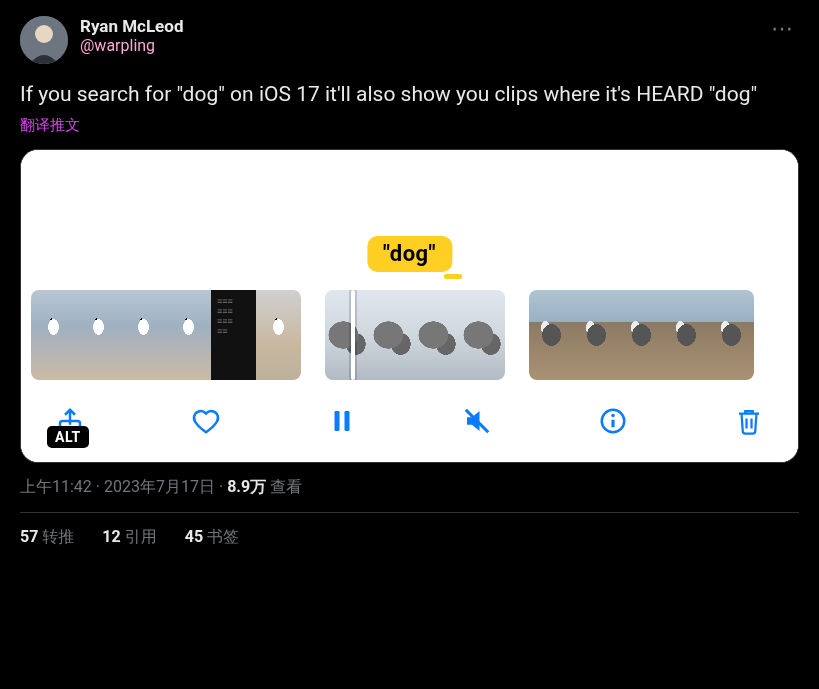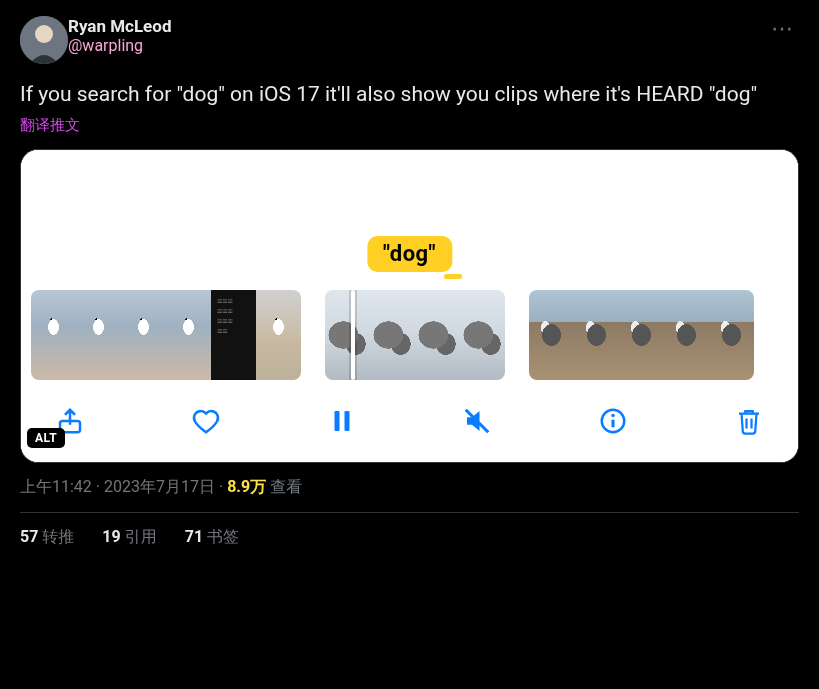--- a/index.html
+++ b/index.html
@@ -12,21 +12,21 @@
     height: 689px;
     overflow: hidden;
   }
   .tweet {
     padding: 16px 20px 10px 20px;
     box-sizing: border-box;
   }
   .header-row {
     display: flex;
     align-items: flex-start;
-    gap: 0;
+    gap: 12px;
   }
   .avatar {
     width: 48px;
     height: 48px;
     border-radius: 50%;
     background: linear-gradient(135deg,#777 0%,#333 100%);
     flex: 0 0 48px;
     overflow: hidden;
     position: relative;
   }
@@ -187,37 +187,37 @@
     display:flex;
     align-items:center;
     justify-content:center;
     color:#0a7cff;
     cursor: pointer;
   }
   .tool-icon svg { width: 30px; height: 30px; stroke:#0a7cff; fill:none; stroke-width:2; }
   .tool-icon.trash svg { stroke-width:1.8; }
   .alt-badge {
     position:absolute;
-    left:6px;
+    left:26px;
     bottom:14px;
     background:#000;
     color:#fff;
     font-weight:700;
-    font-size:12px;
+    font-size:14px;
     padding:3px 8px;
     border-radius:5px;
     letter-spacing:0.5px;
   }
   .meta-row {
     margin-top: 14px;
     font-size: 16px;
     color:#71767b;
   }
   .meta-row .sep { margin: 0 4px; }
-  .meta-row .views-num { color:#fde047; font-weight:700; }
+  .meta-row .views-num { color:#e5e5e5; font-weight:700; }
   .divider {
     border-top:1px solid #2f3336;
     margin: 14px 0 0;
   }
   .stats-row {
     display:flex;
     gap: 28px;
     padding: 14px 0 0;
     font-size:16px;
     color:#71767b;
@@ -321,17 +321,17 @@
   </div>
 
   <div class="meta-row">
     <span>上午11:42</span><span class="sep">·</span><span>2023年7月17日</span><span class="sep">·</span><span class="views-num">8.9万</span> <span>查看</span>
   </div>
 
   <div class="divider"></div>
 
   <div class="stats-row">
     <div class="stat"><span class="num">57</span><span>转推</span></div>
-    <div class="stat"><span class="num">19</span><span>引用</span></div>
-    <div class="stat"><span class="num">71</span><span>书签</span></div>
+    <div class="stat"><span class="num">12</span><span>引用</span></div>
+    <div class="stat"><span class="num">45</span><span>书签</span></div>
   </div>
 
 </div>
 
 </body></html>

